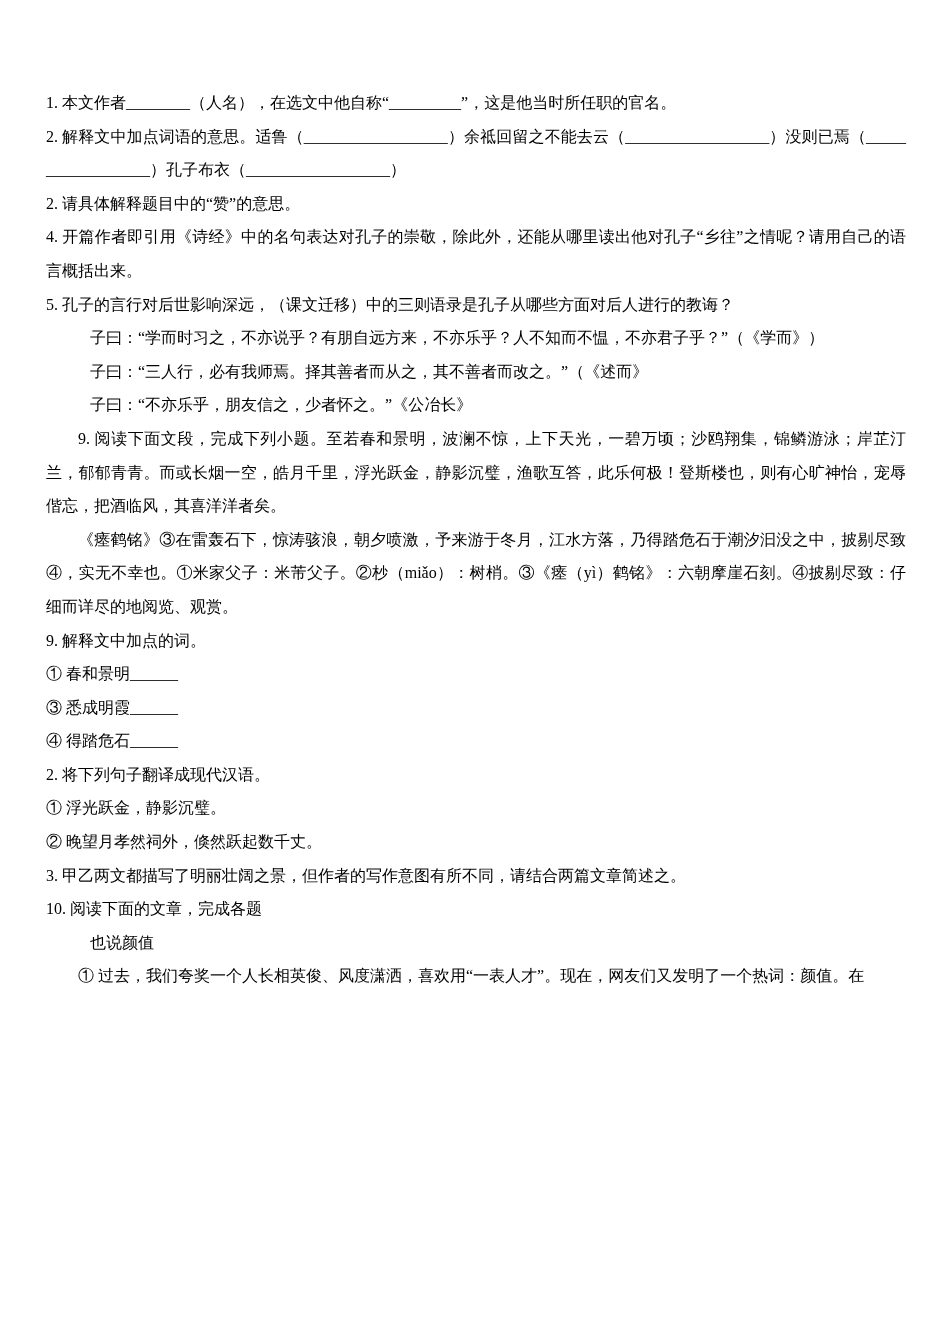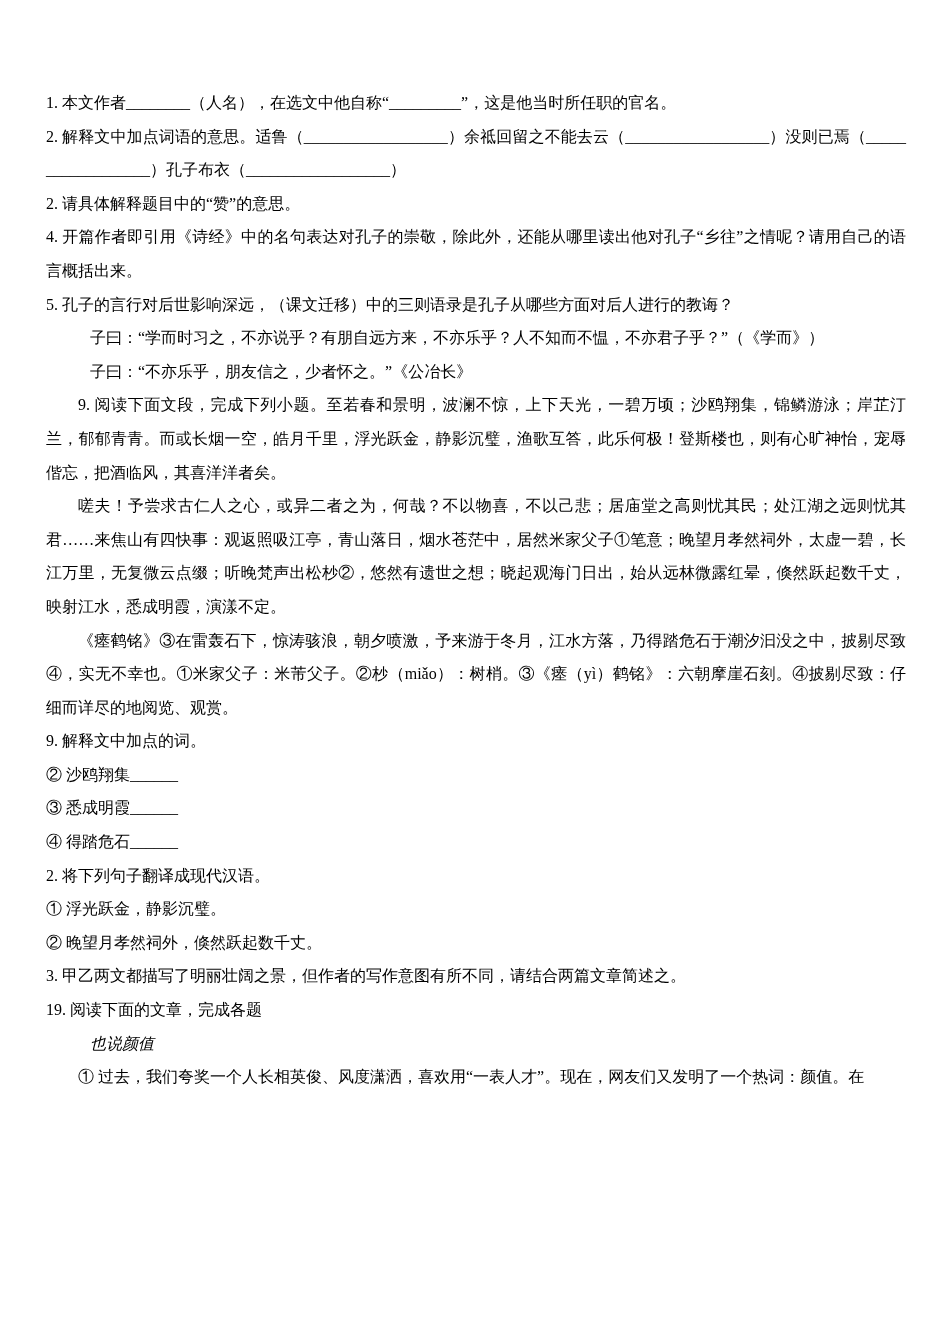--- a/index.html
+++ b/index.html
@@ -19,40 +19,40 @@
   }
   .page p {
     margin: 0;
     line-height: 2.1;
     text-align: justify;
     word-break: break-all;
   }
   .page p.item   { text-indent: 0; }
   .page p.indent { text-indent: 2em; }
   .page p.quote  { padding-left: 2.75em; }
-  .page p.kaiti  { padding-left: 2.75em; font-style: italic; }
+  .page p.kaiti  { padding-left: 2.75em; }
 </style>
 </head>
 <body>
 
 <div class="page" style="background: rgb(255, 255, 255); color: rgb(0, 0, 0);">
     <p class="item">1. 本文作者________（人名），在选文中他自称“_________”，这是他当时所任职的官名。</p>
     <p class="item">2. 解释文中加点词语的意思。适鲁（__________________）余祗回留之不能去云（__________________）没则已焉（__________________）孔子布衣（__________________）</p>
     <p class="item">2. 请具体解释题目中的“赞”的意思。</p>
     <p class="item">4. 开篇作者即引用《诗经》中的名句表达对孔子的崇敬，除此外，还能从哪里读出他对孔子“乡往”之情呢？请用自己的语言概括出来。</p>
     <p class="item">5. 孔子的言行对后世影响深远，（课文迁移）中的三则语录是孔子从哪些方面对后人进行的教诲？</p>
     <p class="quote">子曰：“学而时习之，不亦说乎？有朋自远方来，不亦乐乎？人不知而不愠，不亦君子乎？”（《学而》）</p>
+    <p class="quote">子曰：“三人行，必有我师焉。择其善者而从之，其不善者而改之。”（《述而》</p>
     <p class="quote">子曰：“不亦乐乎，朋友信之，少者怀之。”《公冶长》</p>
     <p class="indent">9. 阅读下面文段，完成下列小题。至若春和景明，波澜不惊，上下天光，一碧万顷；沙鸥翔集，锦鳞游泳；岸芷汀兰，郁郁青青。而或长烟一空，皓月千里，浮光跃金，静影沉璧，渔歌互答，此乐何极！登斯楼也，则有心旷神怡，宠辱偕忘，把酒临风，其喜洋洋者矣。</p>
-    <p class="indent">嗟夫！予尝求古仁人之心，或异二者之为，何哉？不以物喜，不以己悲；居庙堂之高则忧其民；处江湖之远则忧其君……来焦山有四快事：观返照吸江亭，青山落日，烟水苍茫中，居然米家父子①笔意；晚望月孝然祠外，太虚一碧，长江万里，无复微云点缀；听晚梵声出松杪②，悠然有遗世之想；晓起观海门日出，始从远林微露红晕，倏然跃起数千丈，映射江水，悉成明霞，演漾不定。</p>
     <p class="indent">《瘗鹤铭》③在雷轰石下，惊涛骇浪，朝夕喷激，予来游于冬月，江水方落，乃得踏危石于潮汐汩没之中，披剔尽致④，实无不幸也。①米家父子：米芾父子。②杪（miǎo）：树梢。③《瘗（yì）鹤铭》：六朝摩崖石刻。④披剔尽致：仔细而详尽的地阅览、观赏。</p>
     <p class="item">9. 解释文中加点的词。</p>
-    <p class="item">② 沙鸥翔集______</p>
+    <p class="item">① 春和景明______</p>
     <p class="item">③ 悉成明霞______</p>
     <p class="item">④ 得踏危石______</p>
     <p class="item">2. 将下列句子翻译成现代汉语。</p>
     <p class="item">① 浮光跃金，静影沉璧。</p>
     <p class="item">② 晚望月孝然祠外，倏然跃起数千丈。</p>
     <p class="item">3. 甲乙两文都描写了明丽壮阔之景，但作者的写作意图有所不同，请结合两篇文章简述之。</p>
-    <p class="item">19. 阅读下面的文章，完成各题</p>
+    <p class="item">10. 阅读下面的文章，完成各题</p>
     <p class="kaiti">也说颜值</p>
     <p class="indent">① 过去，我们夸奖一个人长相英俊、风度潇洒，喜欢用“一表人才”。现在，网友们又发明了一个热词：颜值。在</p>
   </div>
 
 </body></html>

